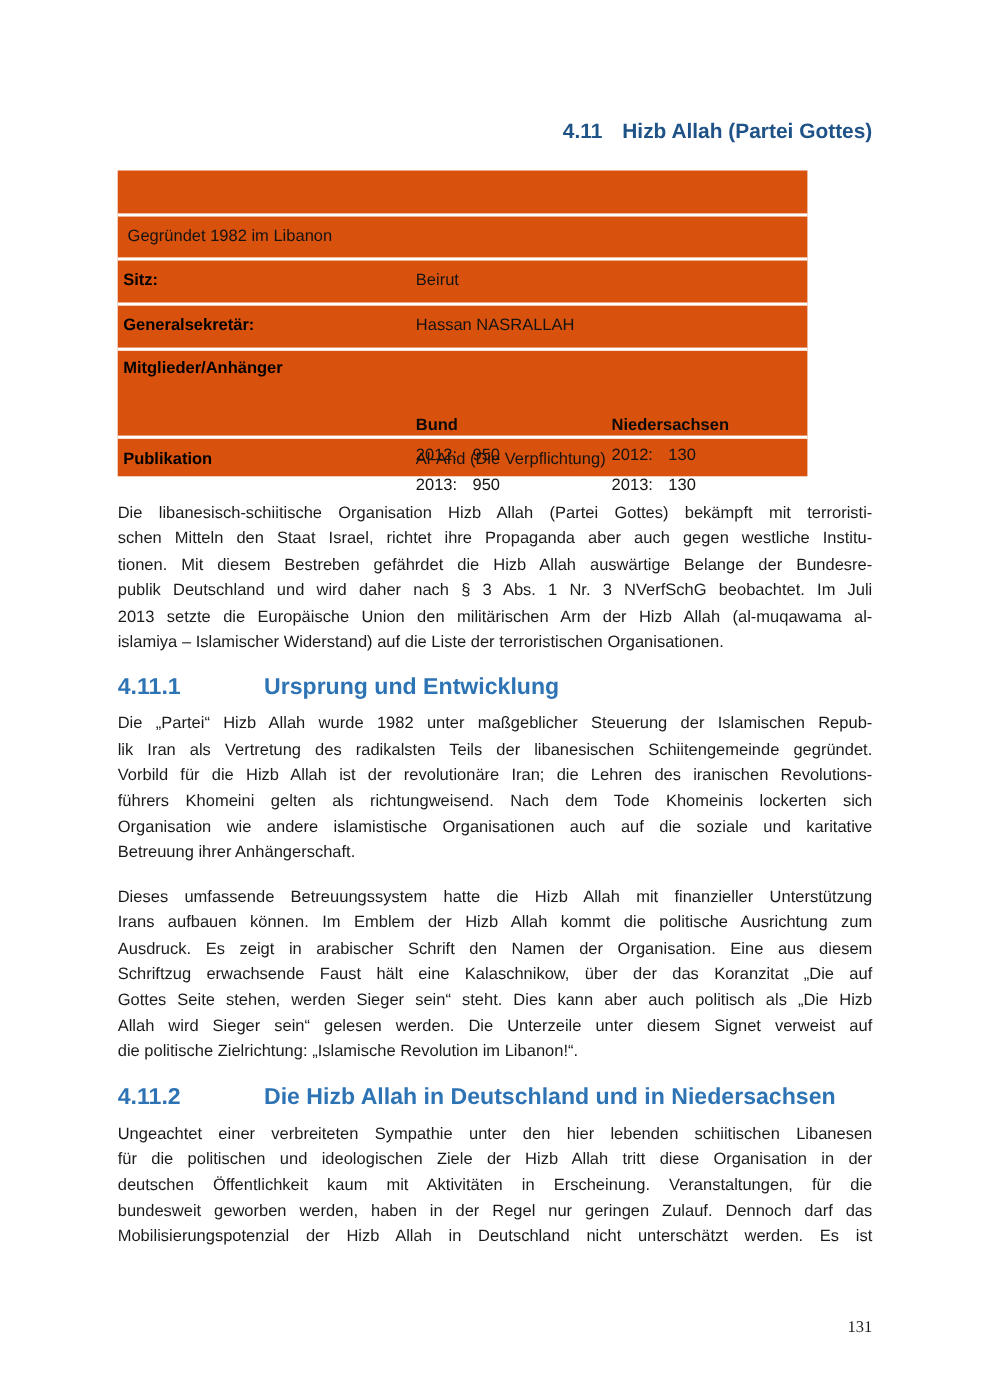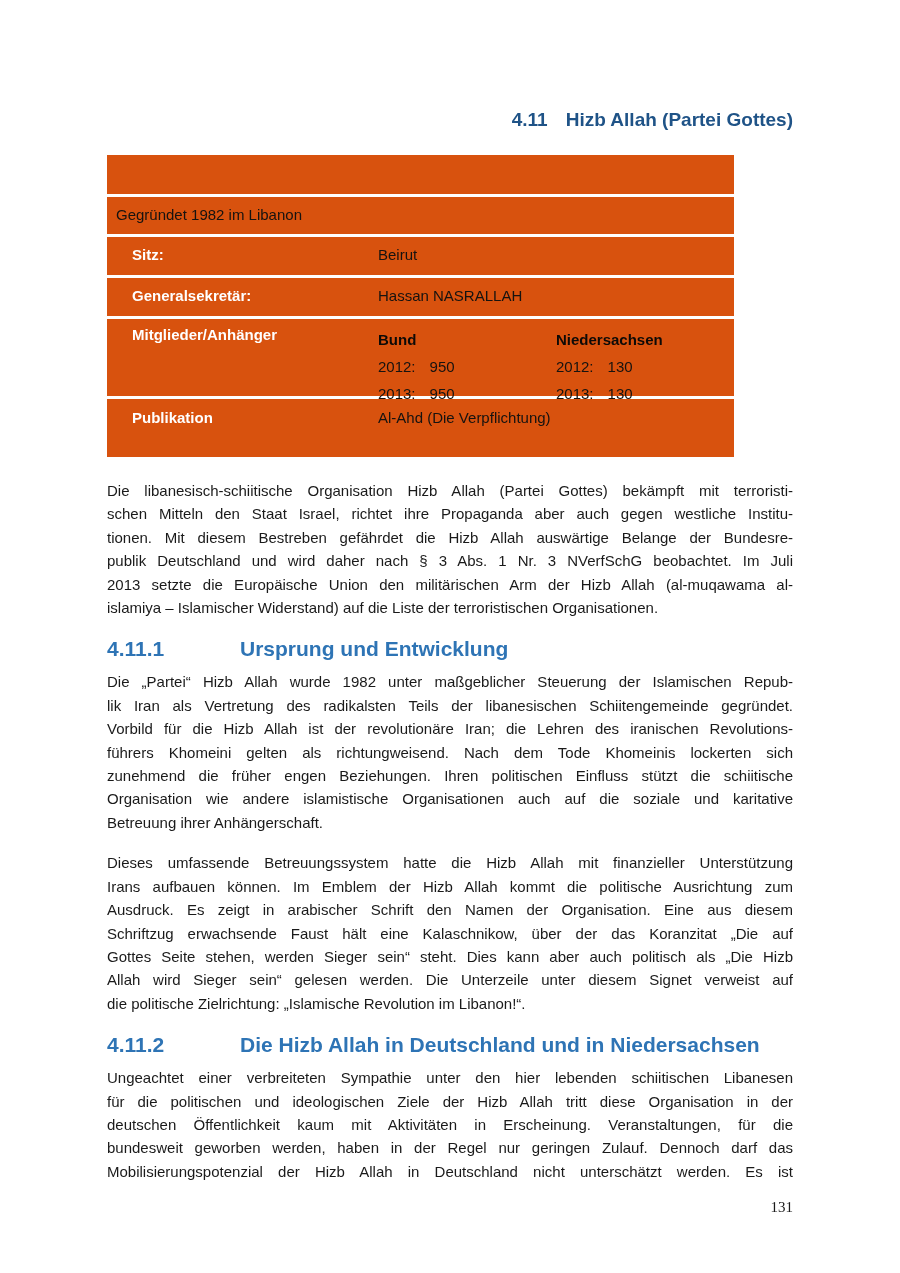--- a/index.html
+++ b/index.html
@@ -46,31 +46,31 @@
   .ib-row {
     background: #d8520e;
     border-bottom: 3px solid #ffffff;
     display: flex;
   }
   .ib-row:last-child { border-bottom: none; }
   .ib-row.header { height: 42px; }
   .ib-row.founded { height: 40px; padding: 9px 12px 0 9px; }
   .ib-row.single { height: 41px; padding-top: 9px; }
   .ib-row.members { height: 80px; padding-top: 7px; }
-  .ib-row.publication { height: 58px; padding-top: 10px; }
+  .ib-row.publication { height: 34px; padding-top: 10px; }
   .ib-label {
     flex: 0 0 271px;
-    padding-left: 25px;
+    padding-left: 5px;
     font-weight: bold;
-    color: #ffffff;
+    color: #000000;
   }
   .ib-value { flex: 1 1 auto; }
   .mem-col2 { flex: 0 0 178px; line-height: 27px; }
   .mem-col3 { flex: 1 1 auto; line-height: 27px; }
-  .mem-head { font-weight: bold; color: #0d0a07; }
+  .mem-head { font-weight: bold; color: #0d0a07; margin-top: 47px; }
   .mem-val { margin-left: 14px; }
   
   .para {
     font-size: 15px;
     line-height: 23.4px;
     color: #1a1a1a;
   }
   .para.intro { margin-top: 22px; }
   .para.gap-top { margin-top: 17px; }
   .pline { text-align: justify; text-align-last: justify; white-space: nowrap; }
@@ -144,21 +144,20 @@
   <h2 class="sec-heading">
     <span class="h-num">4.11.1</span>
     <span>Ursprung und Entwicklung</span>
   </h2>
 
   <div class="para">
       <div class="pline">Die „Partei“ Hizb Allah wurde 1982 unter maßgeblicher Steuerung der Islamischen Repub-</div>
       <div class="pline">lik Iran als Vertretung des radikalsten Teils der libanesischen Schiitengemeinde gegründet.</div>
       <div class="pline">Vorbild für die Hizb Allah ist der revolutionäre Iran; die Lehren des iranischen Revolutions-</div>
       <div class="pline">führers Khomeini gelten als richtungweisend. Nach dem Tode Khomeinis lockerten sich</div>
-      <div class="pline">zunehmend die früher engen Beziehungen. Ihren politischen Einfluss stützt die schiitische</div>
       <div class="pline">Organisation wie andere islamistische Organisationen auch auf die soziale und karitative</div>
       <div class="pline pline-last">Betreuung ihrer Anhängerschaft.</div>
     </div>
   <div class="para gap-top">
       <div class="pline">Dieses umfassende Betreuungssystem hatte die Hizb Allah mit finanzieller Unterstützung</div>
       <div class="pline">Irans aufbauen können. Im Emblem der Hizb Allah kommt die politische Ausrichtung zum</div>
       <div class="pline">Ausdruck. Es zeigt in arabischer Schrift den Namen der Organisation. Eine aus diesem</div>
       <div class="pline">Schriftzug erwachsende Faust hält eine Kalaschnikow, über der das Koranzitat „Die auf</div>
       <div class="pline">Gottes Seite stehen, werden Sieger sein“ steht. Dies kann aber auch politisch als „Die Hizb</div>
       <div class="pline">Allah wird Sieger sein“ gelesen werden. Die Unterzeile unter diesem Signet verweist auf</div>

